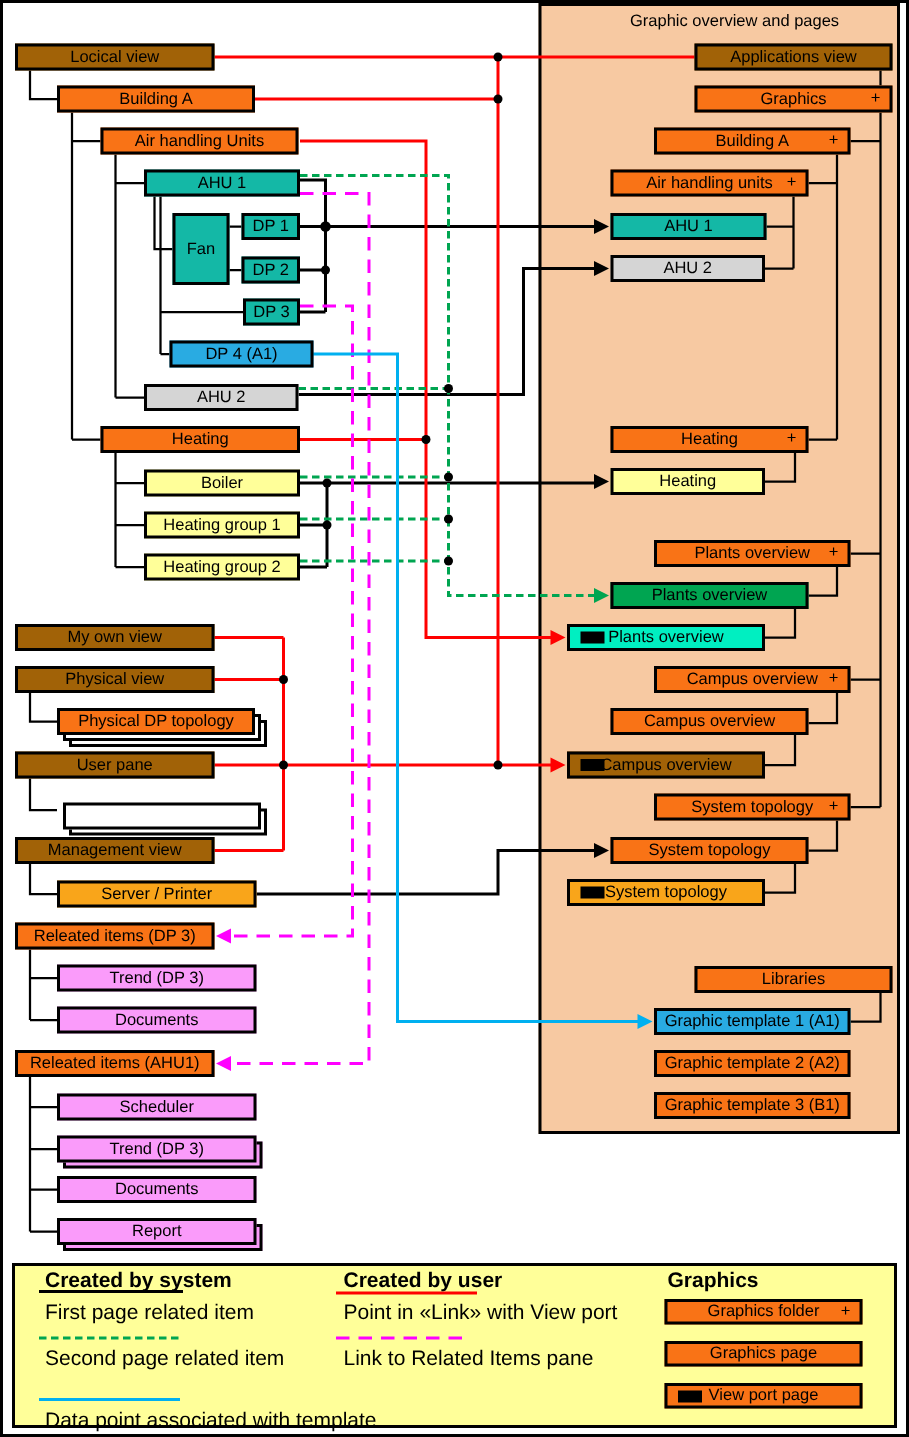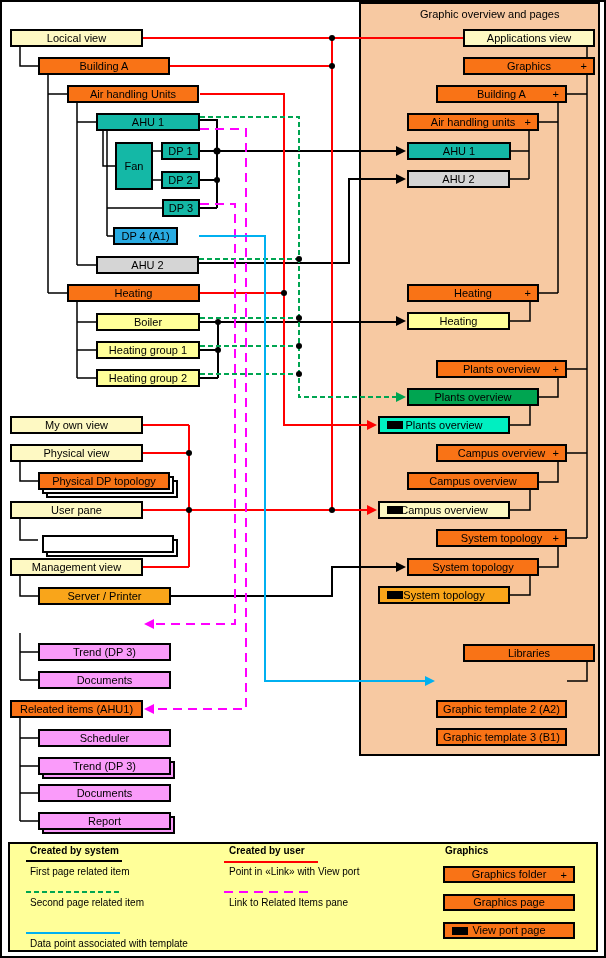--- a/index.html
+++ b/index.html
@@ -9,28 +9,28 @@
   .panel{position:absolute;left:359px;top:2px;width:241px;height:754px;
          background:#F7C9A2;border:2px solid #000;box-sizing:border-box}
   .panel-title{position:absolute;left:420px;top:8px;width:180px;font-size:11px;color:#000}
   .legend{position:absolute;left:8px;top:842px;width:590px;height:110px;
           background:#FFFF99;border:2px solid #000;box-sizing:border-box}
   svg.wires{position:absolute;left:0;top:0;width:606px;height:958px}
   .bx{position:absolute;box-sizing:border-box;border:2px solid #000;background:#f97316;
       display:flex;align-items:center;justify-content:center;font-size:11px;line-height:1;
       text-align:center;color:#000;white-space:nowrap}
   .sh{position:absolute;box-sizing:border-box;border:2px solid #000;background:#fff}
-  .yel{background:#fef9c3}.lty{background:#FFFF99}.grn{background:#14b8a6}
+  .yel{background:#a16207}.lty{background:#FFFF99}.grn{background:#14b8a6}
   .dgr{background:#00A551}.cyn{background:#00EFC1}.blu{background:#29ABE2}
   .gry{background:#D5D5D5}.org{background:#F9A51A}.pnk{background:#FA9BFA}
   .sh.pnk{background:#FA9BFA}
   .plus{position:absolute;right:6px;top:50%;transform:translateY(-50%);font-size:11px}
   .vp{position:absolute;left:7px;top:50%;transform:translateY(-50%);
       width:16px;height:8px;background:#000}
-  .lg-t{position:absolute;font-size:10px;color:#000;white-space:nowrap}
+  .lg-t{position:absolute;font-size:14px;color:#000;white-space:nowrap}
   .b{font-weight:bold}
 </style>
 </head>
 <body>
 
 <div id="canvas">
 
   <div class="panel"></div>
   <div class="panel-title">Graphic overview and pages</div>
   <div class="legend"></div>
@@ -145,36 +145,37 @@
   </svg>
 
   <div class="bx yel" style="left:10px;top:29px;width:133px;height:18px">Locical view</div>
   <div class="bx" style="left:38px;top:57px;width:132px;height:18px">Building A</div>
   <div class="bx" style="left:67px;top:85px;width:132px;height:18px">Air handling Units</div>
   <div class="bx grn" style="left:96px;top:113px;width:104px;height:18px">AHU 1</div>
   <div class="bx grn" style="left:115px;top:142px;width:38px;height:48px">Fan</div>
   <div class="bx grn" style="left:161px;top:142px;width:39px;height:18px">DP 1</div>
   <div class="bx grn" style="left:161px;top:171px;width:39px;height:18px">DP 2</div>
   <div class="bx grn" style="left:162px;top:199px;width:38px;height:18px">DP 3</div>
-  <div class="bx blu" style="left:113px;top:227px;width:65px;height:18px">DP 4 (A1)</div>
+  <div class="bx blu" style="left:113px;top:227px;width:96px;height:18px">DP 4 (A1)</div>
   <div class="bx gry" style="left:96px;top:256px;width:103px;height:18px">AHU 2</div>
   <div class="bx" style="left:67px;top:284px;width:133px;height:18px">Heating</div>
   <div class="bx lty" style="left:96px;top:313px;width:104px;height:18px">Boiler</div>
   <div class="bx lty" style="left:96px;top:341px;width:104px;height:18px">Heating group 1</div>
   <div class="bx lty" style="left:96px;top:369px;width:104px;height:18px">Heating group 2</div>
   <div class="bx yel" style="left:10px;top:416px;width:133px;height:18px">My own view</div>
   <div class="bx yel" style="left:10px;top:444px;width:133px;height:18px">Physical view</div>
   <div class="sh" style="left:46px;top:480px;width:132px;height:18px"></div>
   <div class="sh" style="left:42px;top:476px;width:132px;height:18px"></div>
   <div class="bx" style="left:38px;top:472px;width:132px;height:18px">Physical DP topology</div>
   <div class="bx yel" style="left:10px;top:501px;width:133px;height:18px">User pane</div>
   <div class="sh" style="left:46px;top:539px;width:132px;height:18px"></div>
   <div class="sh" style="left:42px;top:535px;width:132px;height:18px"></div>
   <div class="bx yel" style="left:10px;top:558px;width:133px;height:18px">Management view</div>
   <div class="bx org" style="left:38px;top:587px;width:133px;height:18px">Server / Printer</div>
+  <div class="bx" style="left:10px;top:615px;width:133px;height:18px">Releated items (DP 3)</div>
   <div class="bx pnk" style="left:38px;top:643px;width:133px;height:18px">Trend (DP 3)</div>
   <div class="bx pnk" style="left:38px;top:671px;width:133px;height:18px">Documents</div>
   <div class="bx" style="left:10px;top:700px;width:133px;height:18px">Releated items (AHU1)</div>
   <div class="bx pnk" style="left:38px;top:729px;width:133px;height:18px">Scheduler</div>
   <div class="sh pnk" style="left:42px;top:761px;width:133px;height:18px"></div>
   <div class="bx pnk" style="left:38px;top:757px;width:133px;height:18px">Trend (DP 3)</div>
   <div class="bx pnk" style="left:38px;top:784px;width:133px;height:18px">Documents</div>
   <div class="sh pnk" style="left:42px;top:816px;width:133px;height:18px"></div>
   <div class="bx pnk" style="left:38px;top:812px;width:133px;height:18px">Report</div>
 
@@ -219,20 +220,21 @@
   <div class="bx" style="left:436px;top:529px;width:131px;height:18px">
     <span>System topology</span>
     <span class="plus">+</span>
   </div>
   <div class="bx" style="left:407px;top:558px;width:132px;height:18px">System topology</div>
   <div class="bx org" style="left:378px;top:586px;width:132px;height:18px">
     <span class="vp"></span>
     <span>System topology</span>
   </div>
   <div class="bx" style="left:463px;top:644px;width:132px;height:18px">Libraries</div>
+  <div class="bx blu" style="left:436px;top:672px;width:131px;height:18px">Graphic template 1 (A1)</div>
   <div class="bx" style="left:436px;top:700px;width:131px;height:18px">Graphic template 2 (A2)</div>
   <div class="bx" style="left:436px;top:728px;width:131px;height:18px">Graphic template 3 (B1)</div>
 
   <div class="lg-t b" style="left:30px;top:845px">Created by system</div>
   <div class="lg-t" style="left:30px;top:866px">First page related item</div>
   <div class="lg-t" style="left:30px;top:897px">Second page related item</div>
   <div class="lg-t" style="left:30px;top:938px">Data point associated with template</div>
   <div class="lg-t b" style="left:229px;top:845px">Created by user</div>
   <div class="lg-t" style="left:229px;top:866px">Point in «Link» with View port</div>
   <div class="lg-t" style="left:229px;top:897px">Link to Related Items pane</div>

